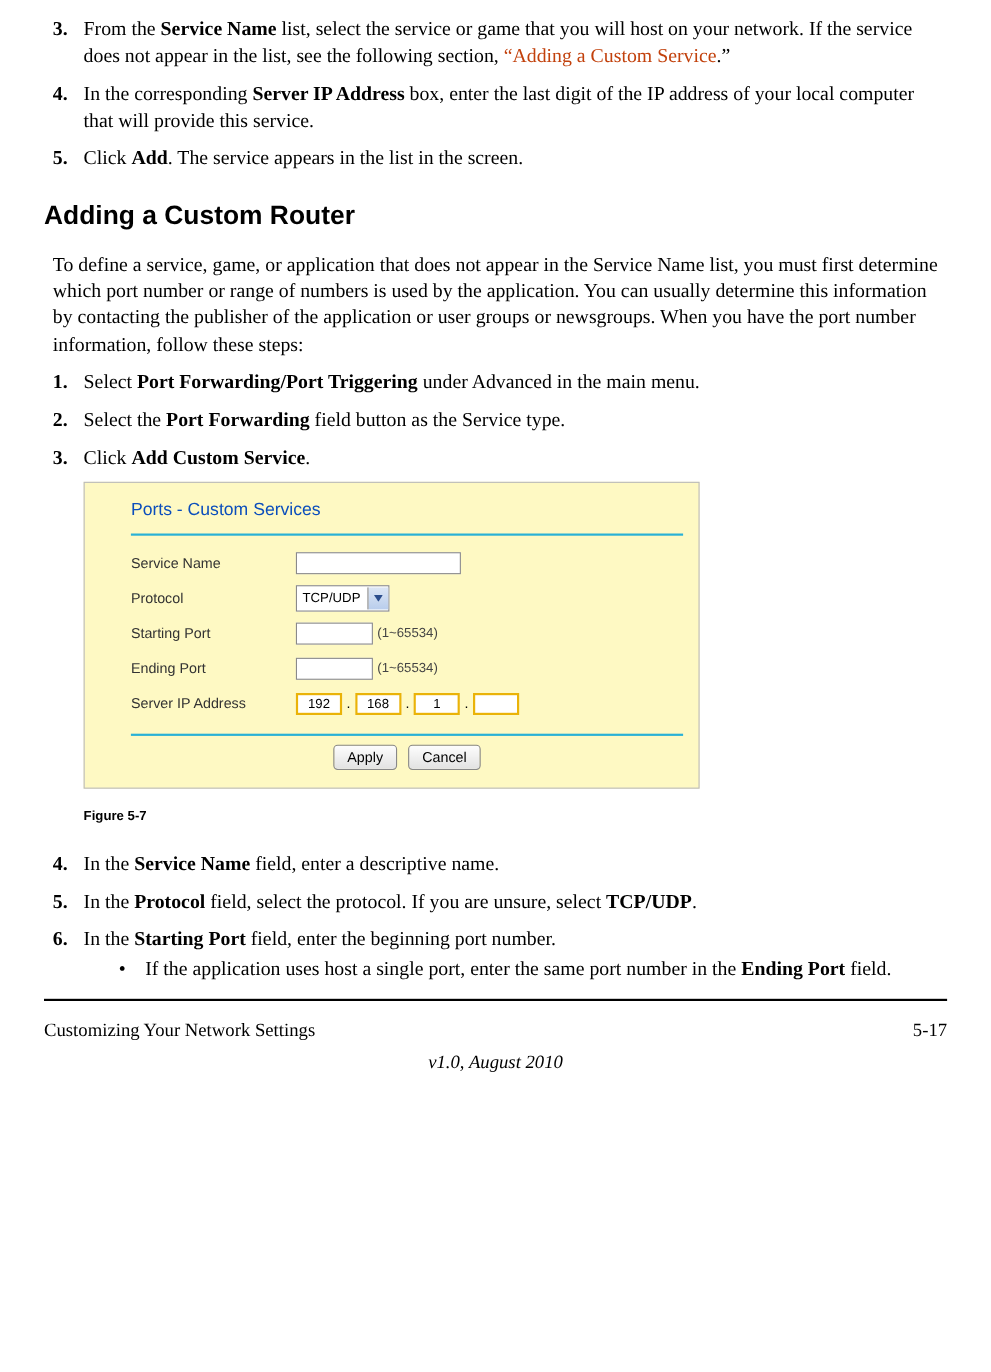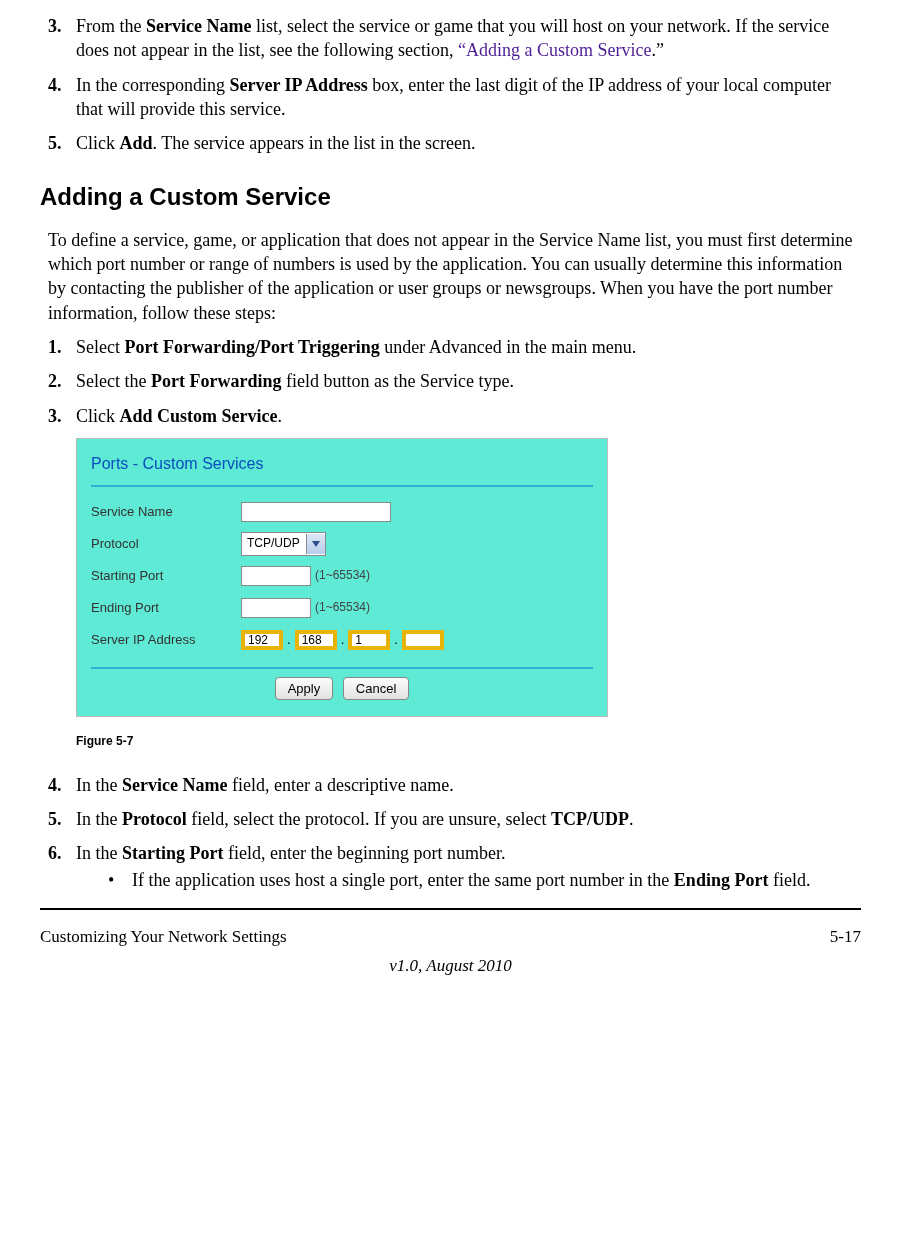--- a/index.html
+++ b/index.html
@@ -36,39 +36,40 @@
       margin-bottom: 10px;
     }
     ol.steps > li .num {
       font-weight: bold;
       min-width: 28px;
     }
     ol.steps > li .content {
       flex: 1;
     }
     .link {
-      color: #4c1d95;
+      color: #c2410c;
     }
     h2.section {
       font-family: Arial, Helvetica, sans-serif;
       font-weight: bold;
       font-size: 24px;
       margin: 26px 0 14px 0;
     }
     p.intro {
       margin: 0 8px 10px 8px;
     }
     .bold { font-weight: bold; }
     .figure-panel {
       border: 1px solid #bbb;
       width: 530px;
       margin: 10px 0 4px 36px;
-      background: #5eead4;
+      background: #fef9c3;
       font-family: Arial, Helvetica, sans-serif;
       font-size: 13px;
+      padding-left: 28px;
     }
     .figure-panel .panel-title {
       color: #0b4ebc;
       font-family: Verdana, Arial, sans-serif;
       font-size: 16px;
       padding: 14px 14px 10px 14px;
     }
     .figure-panel .cyan-line {
       border-top: 2px solid #29b1d6;
       margin: 0 14px;
@@ -99,26 +100,26 @@
     .figure-panel input.mbox {
       border: 1px solid #8a8a8a;
       background: #fff;
       height: 20px;
       width: 70px;
       box-sizing: border-box;
       padding: 0 3px;
       font-size: 12px;
     }
     .figure-panel input.ipbox {
-      border: 4px solid #eab308;
+      border: 2px solid #eab308;
       background: #fff;
       height: 20px;
       width: 42px;
       box-sizing: border-box;
-      text-align: left;
+      text-align: center;
       padding: 0 3px;
       font-size: 12px;
     }
     .figure-panel .range-hint {
       font-size: 12px;
       color: #444;
       margin-left: 4px;
     }
     .figure-panel .dotsep { margin: 0 4px; }
     .figure-panel .select-box {
@@ -211,21 +212,21 @@
       </span>
     </li>
     <li>
       <span class="num">5.</span>
       <span class="content">
         <span>Click </span><span class="bold">Add</span><span>. The service appears in the list in the screen.</span>
       </span>
     </li>
   </ol>
 
-  <h2 class="section">Adding a Custom Service</h2>
+  <h2 class="section">Adding a Custom Router</h2>
 
   <p class="intro">To define a service, game, or application that does not appear in the Service Name list, you must first determine which port number or range of numbers is used by the application. You can usually determine this information by contacting the publisher of the application or user groups or newsgroups. When you have the port number information, follow these steps:</p>
 
   <ol class="steps">
     <li>
       <span class="num">1.</span>
       <span class="content">
         <span>Select </span><span class="bold">Port Forwarding/Port Triggering</span><span> under Advanced in the main menu.</span>
       </span>
     </li>

